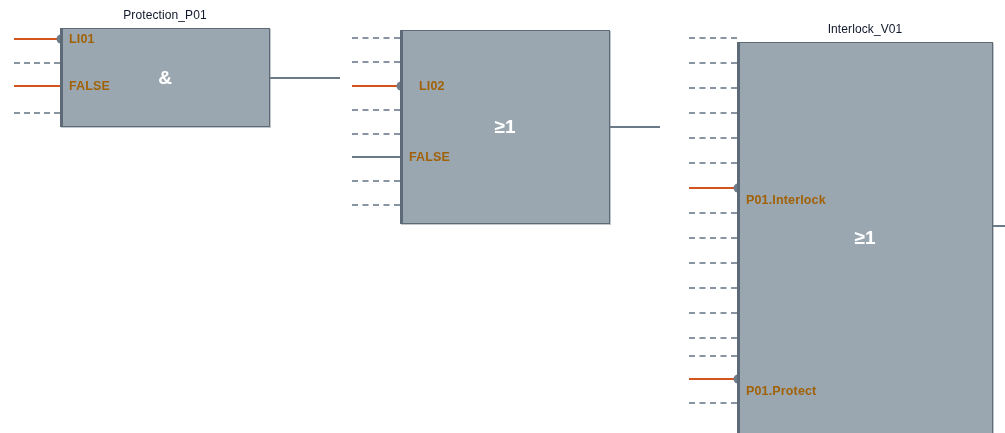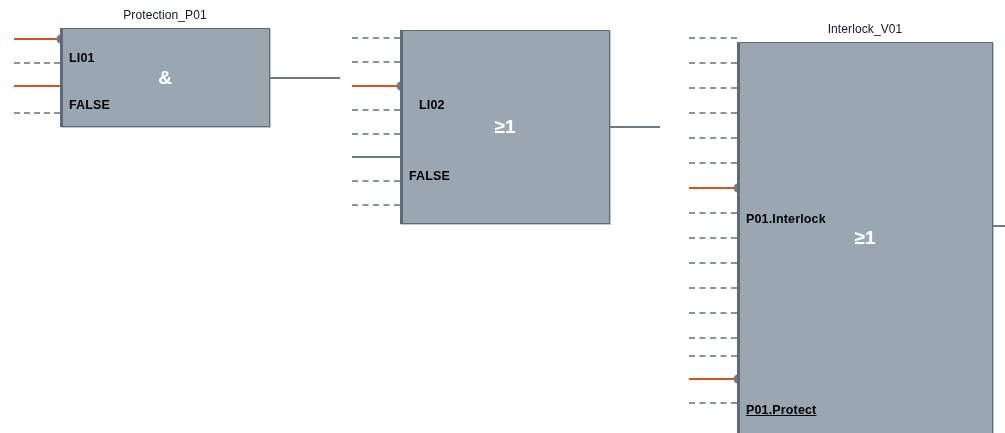--- a/index.html
+++ b/index.html
@@ -60,27 +60,26 @@
     font-size: 19px;
     font-weight: 600;
     transform: translateY(-50%);
     pointer-events: none;
     text-shadow: 0 0 1px rgba(255,255,255,0.25);
   }
 
   
   .pin-label {
     position: absolute;
-    color: #000000;
+    color: #a16207;
     font-size: 12.5px;
     font-weight: 700;
     white-space: nowrap;
     transform: translateY(-50%);
     letter-spacing: 0.15px;
-    margin-top: 19px;
   }
 
   
   .wire {
     position: absolute;
     height: 0;
     transform: translateY(-50%);
   }
   .wire.solid-orange {
     border-top: 2px solid #d4541e;
@@ -160,15 +159,15 @@
     <div class="wire dashed" style="left: 689px; top: 356px; width: 48px;"></div>
     <div class="wire solid-orange" style="left: 689px; top: 379px; width: 48px;"></div>
     <div class="pin-dot" style="left: 738px; top: 379px;"></div>
     <div class="wire dashed" style="left: 689px; top: 403px; width: 48px;"></div>
     <div class="wire-out" style="left: 945px; top: 226px; width: 60px;"></div>
     <div class="fb" style="left: 737px; top: 42px; width: 228px; height: 394px; padding-left: 28px;">
       <div class="fb-title">Interlock_V01</div>
       <div class="fb-body" style="background: rgb(154, 167, 177); border-color: rgb(93, 107, 120);"></div>
       <div class="fb-symbol" style="top: 196px;">≥1</div>
       <div class="pin-label" style="left: 9px; top: 158px;">P01.Interlock</div>
-      <div class="pin-label" style="left: 9px; top: 349px; text-decoration: underline;">P01.Protect</div>
+      <div class="pin-label" style="left: 9px; top: 349px;">P01.Protect</div>
     </div>
   </div>
 
 </body></html>

